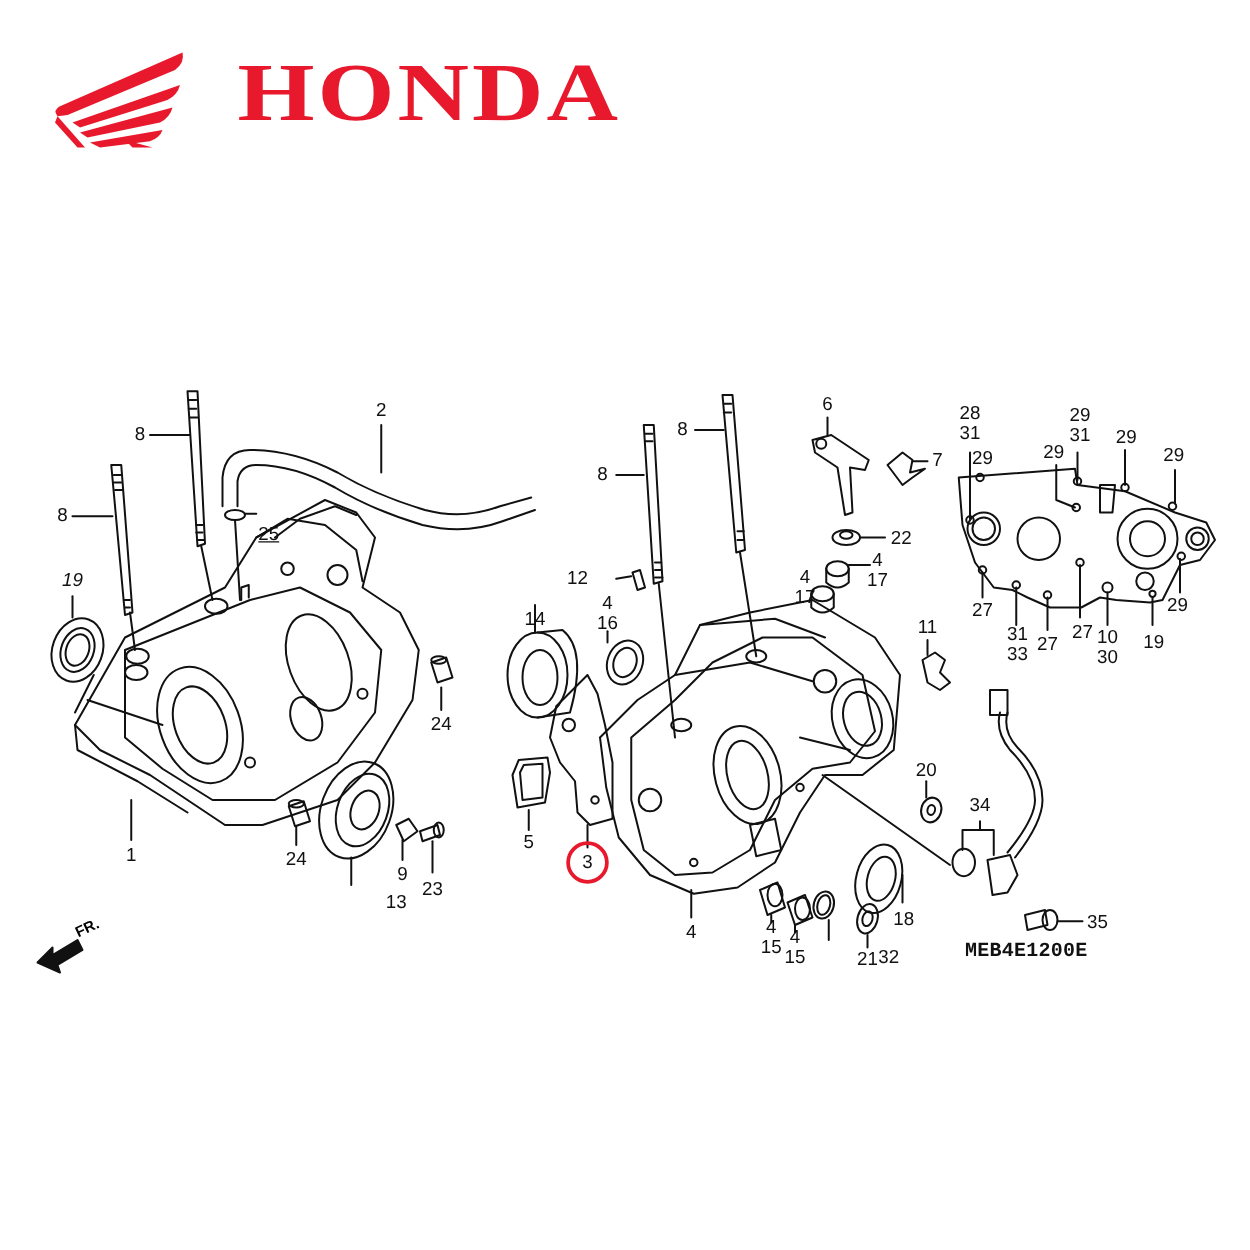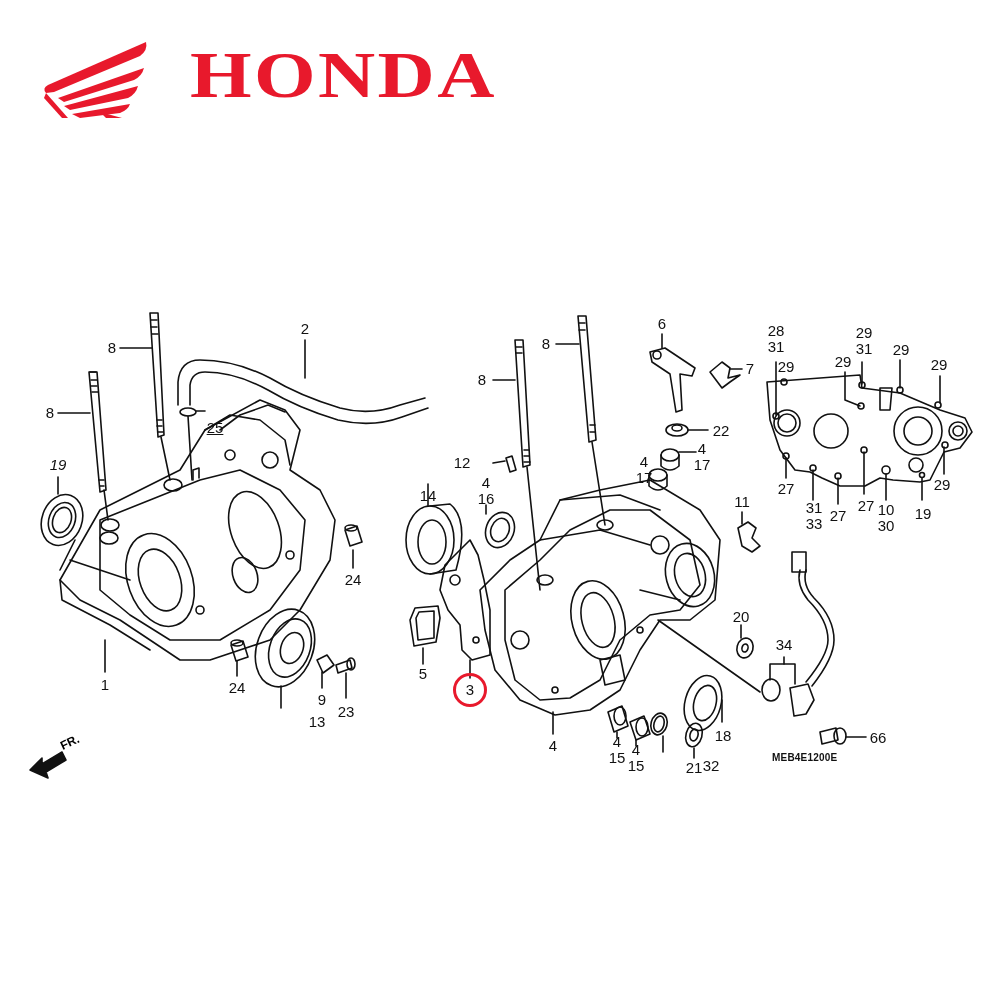--- a/index.html
+++ b/index.html
@@ -5,21 +5,21 @@
   html, body { margin: 0; padding: 0; background: #ffffff; }
   body { width: 1000px; height: 1000px; position: relative; overflow: hidden;
          font-family: "Liberation Sans", sans-serif; }
   .logo { position: absolute; left: 40px; top: 40px; width: 500px; height: 80px; text-align: center; }
   .logo-text { position: absolute; left: 150px; top: 2px; font-family: "Liberation Serif", serif;
                font-weight: 900; font-size: 66px; letter-spacing: 2px; color: #e8192c;
                transform: scaleX(1.2); transform-origin: left top; line-height: 1; }
   .diagram { position: absolute; left: 0; top: 0; width: 1000px; height: 1000px; }
   .lbl { position: absolute; font-size: 15px; color: #111; line-height: 16px;
          text-align: center; white-space: pre; transform: translate(-50%, -50%); }
-  .code { position: absolute; font-size: 10px; font-weight: bold; color: #111; letter-spacing: 0.2px; }
+  .code { position: absolute; font-size: 16px; font-weight: bold; color: #111; letter-spacing: 0.2px; font-family: Liberation Mono, monospace; }
   .fr-text { position: absolute; left: 58px; top: 740px; font-size: 12px; font-weight: bold;
              transform: rotate(-25deg); transform-origin: left top; }
   .highlight { position: absolute; width: 34px; height: 34px; border: 3px solid #e8192c;
                border-radius: 50%; box-sizing: border-box; }
 </style>
 </head>
 <body>
 
 <div class="logo">
   <svg width="140" height="80" viewBox="0 0 140 80" style="position:absolute;left:0;top:0;">
@@ -362,18 +362,18 @@
     <div class="lbl" style="left: 843px; top: 362px;">29</div>
     <div class="lbl" style="left: 864px; top: 341px;">29
 31</div>
     <div class="lbl" style="left: 901px; top: 350px;">29</div>
     <div class="lbl" style="left: 939px; top: 365px;">29</div>
     <div class="lbl" style="left: 942px; top: 485px;">29</div>
     <div class="lbl" style="left: 814px; top: 516px;">31
 33</div>
     <div class="lbl" style="left: 663px; top: 766px; margin-left: 48px;">32</div>
     <div class="lbl" style="left: 784px; top: 645px;">34</div>
-    <div class="lbl" style="left: 878px; top: 738px;">66</div>
+    <div class="lbl" style="left: 878px; top: 738px;">35</div>
   </div>
 
 <div class="fr-text">FR.</div>
 
 <div class="code" style="left:772px; top:752px;">MEB4E1200E</div>
 
 </body></html>

